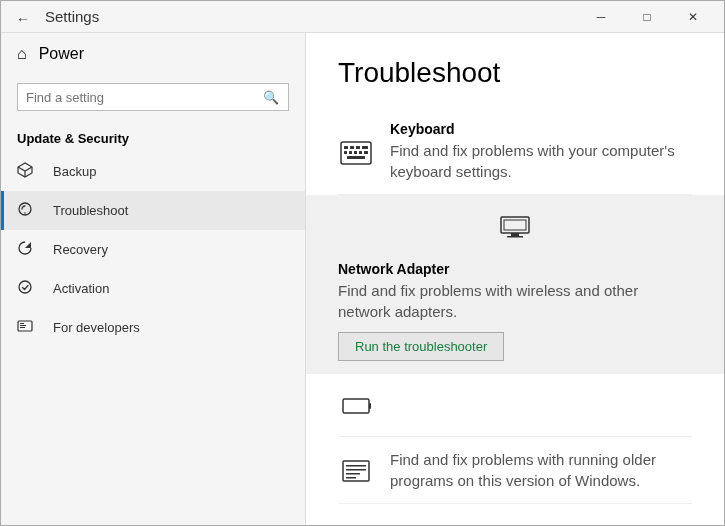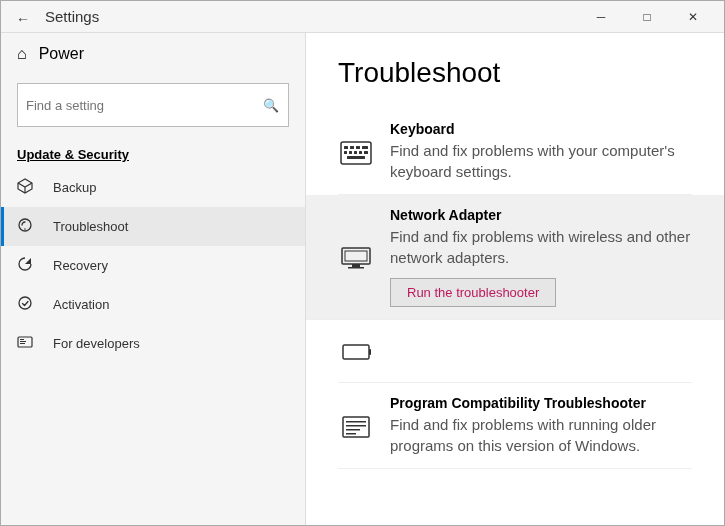--- a/index.html
+++ b/index.html
@@ -91,37 +91,36 @@
       cursor: pointer;
     }
 
     .sidebar-search {
       margin: 8px 16px 12px;
       display: flex;
       align-items: center;
       background: #fff;
       border: 1px solid #bbb;
       padding: 4px 8px;
-      height: 44px;
+      height: 28px;
     }
     .sidebar-search input {
       border: none;
       outline: none;
       flex: 1;
       font-size: 13px;
       background: transparent;
       color: #666;
     }
 
     .sidebar-section-title {
       font-size: 13px;
       font-weight: 700;
       padding: 8px 16px 6px;
       color: #000;
-      text-decoration: underline;
     }
 
     .sidebar-item {
       display: flex;
       align-items: center;
       padding: 10px 16px;
       gap: 20px;
       cursor: pointer;
       font-size: 13px;
       color: #333;
@@ -159,20 +158,21 @@
       display: flex;
       align-items: center;
       padding: 12px 0;
       gap: 16px;
       border-bottom: 1px solid #eee;
     }
     .troubleshoot-item.highlighted {
       background: #f0f0f0;
       margin: 0 -32px;
       padding: 12px 32px;
+      flex-direction: column;
     }
 
     .item-icon {
       width: 36px;
       height: 36px;
       min-width: 36px;
       display: flex;
       align-items: center;
       justify-content: center;
       margin-top: 2px;
@@ -195,21 +195,21 @@
       line-height: 1.4;
     }
 
     .run-btn {
       margin-top: 10px;
       padding: 6px 16px;
       font-size: 13px;
       background: #e6e6e6;
       border: 1px solid #aaa;
       cursor: pointer;
-      color: #be185d;
+      color: #15803d;
       font-family: 'Segoe UI', Arial, sans-serif;
     }
   </style>
 </head>
 <body>
 
 <div class="window">
 
   <div class="titlebar">
     <div class="titlebar-back">←</div>
@@ -346,20 +346,19 @@
         <div class="item-icon">
           <svg width="32" height="28" viewBox="0 0 32 28">
             <rect x="3" y="4" width="26" height="20" rx="1" fill="none" stroke="#333" stroke-width="1.5"></rect>
             <rect x="6" y="8" width="20" height="1.5" fill="#333"></rect>
             <rect x="6" y="12" width="20" height="1.5" fill="#333"></rect>
             <rect x="6" y="16" width="14" height="1.5" fill="#333"></rect>
             <rect x="6" y="20" width="10" height="1.5" fill="#333"></rect>
           </svg>
         </div>
         <div class="item-content">
-          <div class="item-title">Program Compatibility Troubleshooter</div>
           <div class="item-desc">Find and fix problems with running older programs on this version of Windows.</div>
         </div>
       </div>
 
     </div>
   </div>
 </div>
 
 </body></html>

